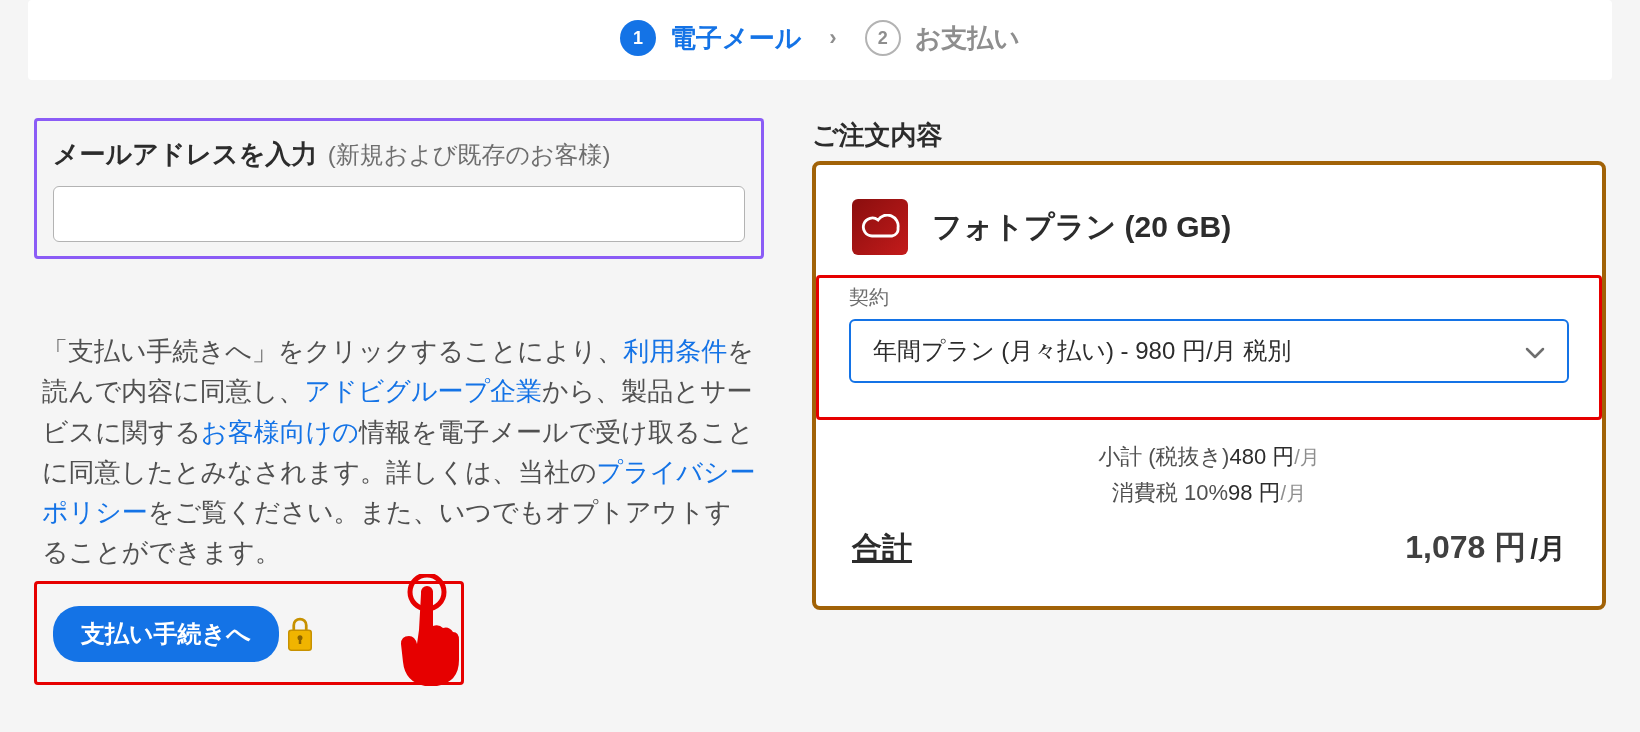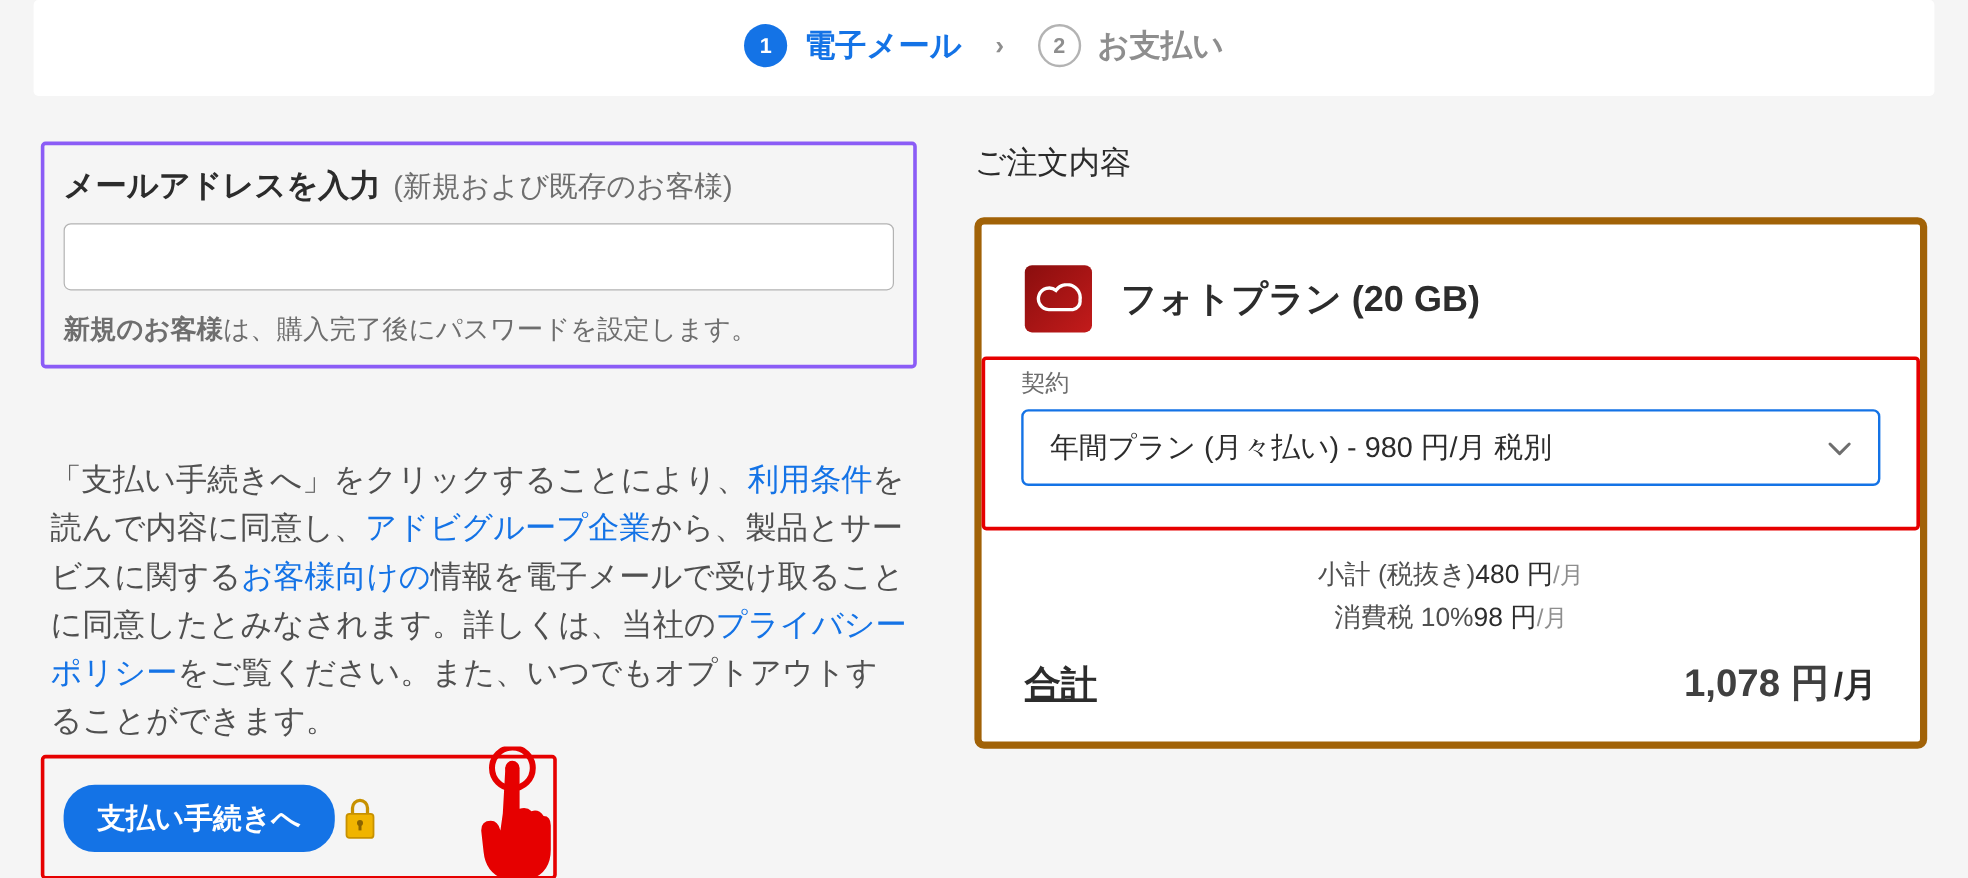--- a/index.html
+++ b/index.html
@@ -88,26 +88,26 @@
       display: inline-flex;
       color: #e0a800;
     }
     .finger-icon {
       display: inline-block;
       position: absolute;
       left: 350px;
       top: -10px;
     }
 
-    .order-title { font-size: 26px; font-weight: 400; color: #2c2c2c; margin-bottom: 28px; }
+    .order-title { font-size: 26px; font-weight: 700; color: #2c2c2c; margin-bottom: 8px; }
     .order-card {
       background: #fff;
       border-radius: 8px;
-      border: 6px solid #a16207;
-      padding: 0 0 26px 0;
+      border: 4px solid #a16207;
+      padding: 0 0 36px 0;
     }
     .product-row {
       display: flex; align-items: center; gap: 24px;
       padding: 34px 36px 16px;
     }
     .product-icon {
       width: 56px; height: 56px;
       background: linear-gradient(135deg, #8a0e0e, #c31b1b);
       border-radius: 6px;
       display: flex; align-items: center; justify-content: center;
@@ -155,23 +155,20 @@
 </div>
 
 <div class="main">
   <div class="left-col">
     <div class="email-card">
       <div>
         <span class="email-heading">メールアドレスを入力</span>
         <span class="email-sub">(新規および既存のお客様)</span>
       </div>
       <input type="text" class="email-input" value="" style="">
-      <div class="email-note">
-        <span class="email-note-bold">新規のお客様</span><span>は、購入完了後にパスワードを設定します。</span>
-      </div>
     </div>
 
     <div class="consent">
       <span>「支払い手続きへ」をクリックすることにより、</span><a>利用条件</a><span>を読んで内容に同意し、</span><a>アドビグループ企業</a><span>から、製品とサービスに関する</span><a>お客様向けの</a><span>情報を電子メールで受け取ることに同意したとみなされます。詳しくは、当社の</span><a>プライバシーポリシー</a><span>をご覧ください。また、いつでもオプトアウトすることができます。</span>
     </div>
 
     <div class="proceed-box">
       <button class="proceed-btn">支払い手続きへ</button>
       <span class="lock-icon">
         <svg width="30" height="38" viewBox="0 0 24 30">

